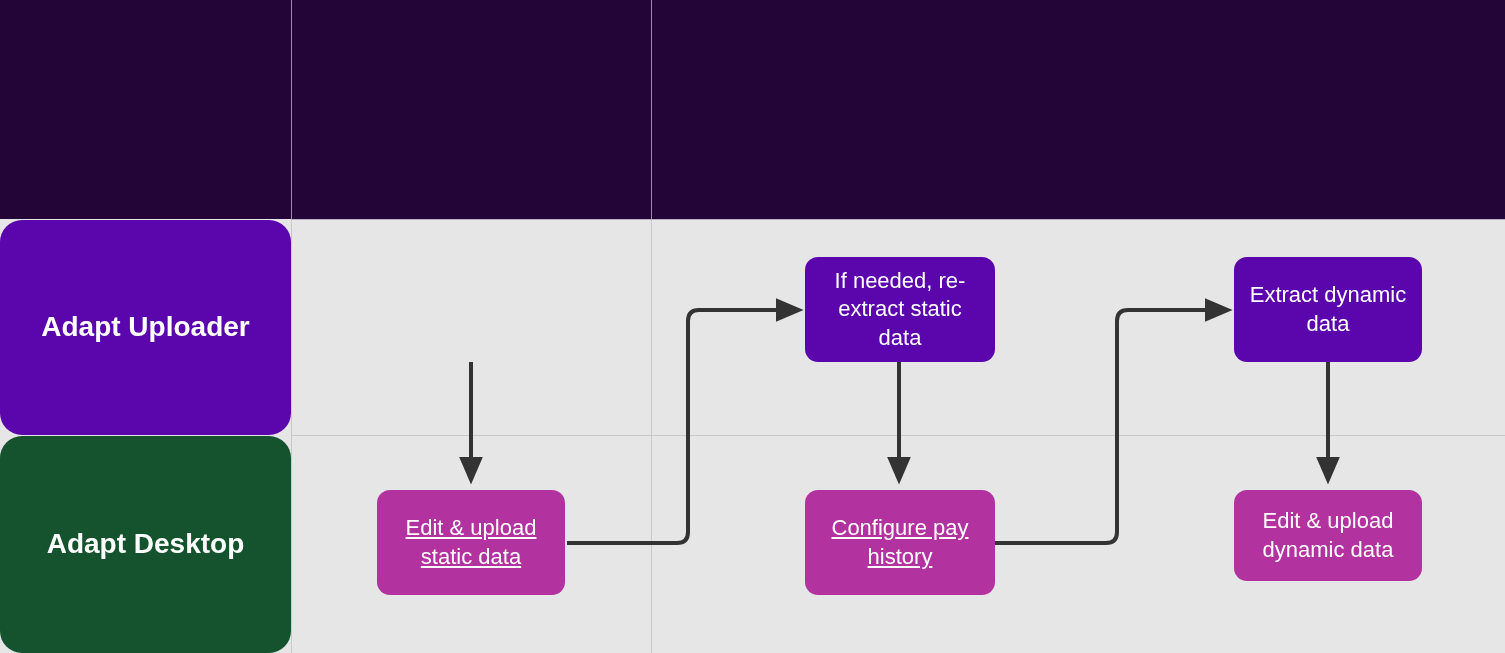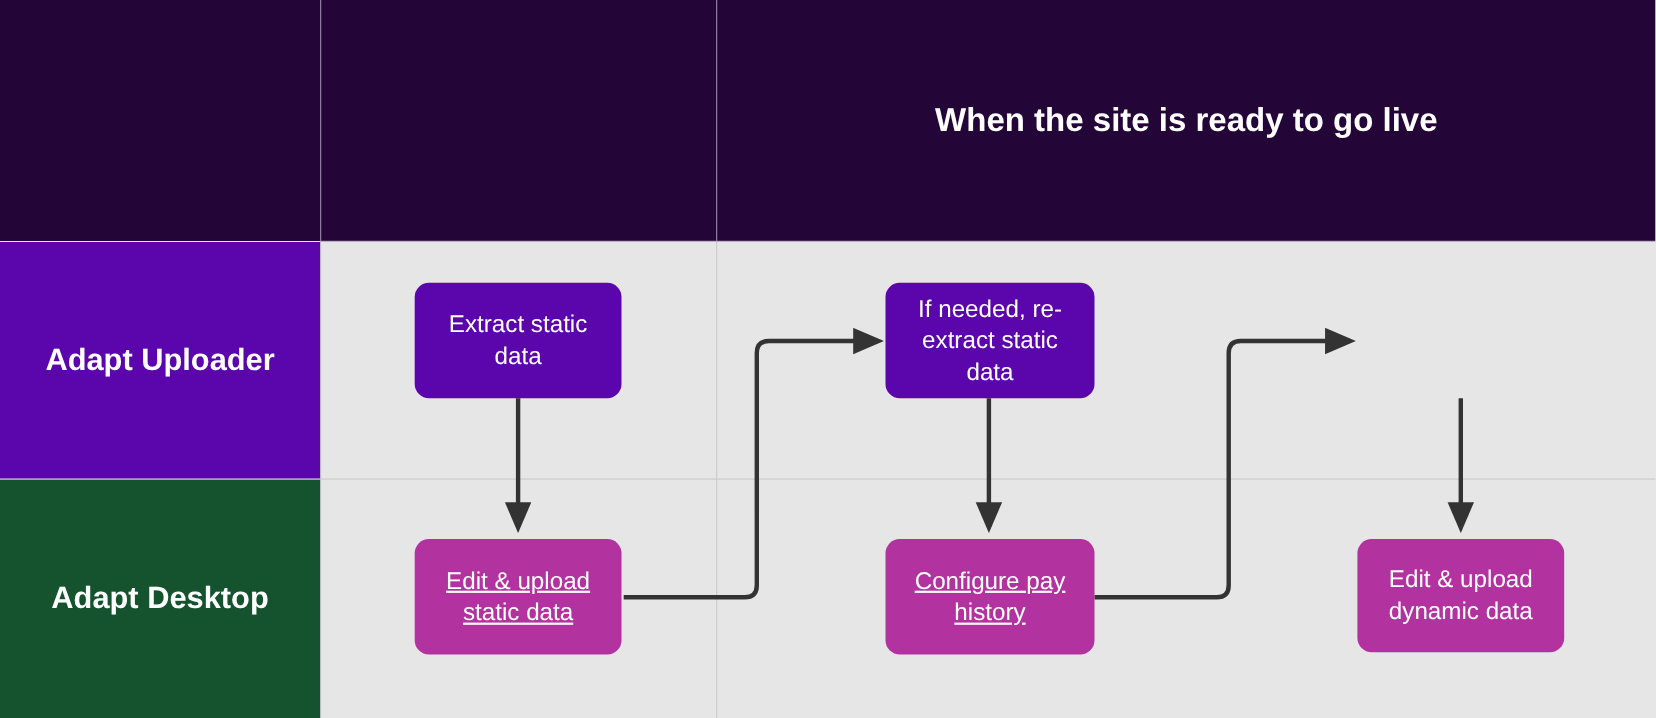--- a/index.html
+++ b/index.html
@@ -55,20 +55,21 @@
     left: 0;
     width: 291px;
     display: flex;
     align-items: center;
     justify-content: center;
     text-align: center;
     color: #ffffff;
     font-weight: bold;
     font-size: 28px;
     line-height: 1.38;
+    border-radius: 22px;
   }
   .row-head-1 {
     top: 220px; height: 215px;
     background: #5b05ad;
   }
   .row-head-2 {
     top: 436px; height: 217px;
     background: #14532d;
   }
 
@@ -137,21 +138,20 @@
 </head>
 <body>
 
 <div id="matrix">
 
   <div class="header-band"></div>
 
   <div class="corner-cell"></div>
 
 
-  <div class="col-head col-head-2">When the site is ready to go live</div>
 
   <div class="header-vline header-vline-a"></div>
   <div class="header-vline header-vline-b"></div>
   <div class="header-bottom-line"></div>
 
   <div class="body-area"></div>
   <div class="vline vline-a"></div>
   <div class="vline vline-b"></div>
   <div class="hline"></div>
 
@@ -170,24 +170,24 @@
 
     <path d="M567,543 L677,543 Q688,543 688,532 L688,321 Q688,310 699,310 L798,310" stroke="#333333" stroke-width="4" fill="none" stroke-linecap="butt" marker-end="url(#arrowhead)"></path>
 
     <path d="M899,362 L899,479" stroke="#333333" stroke-width="4" fill="none" marker-end="url(#arrowhead)"></path>
 
     <path d="M995,543 L1106,543 Q1117,543 1117,532 L1117,321 Q1117,310 1128,310 L1227,310" stroke="#333333" stroke-width="4" fill="none" stroke-linecap="butt" marker-end="url(#arrowhead)"></path>
 
     <path d="M1328,362 L1328,479" stroke="#333333" stroke-width="4" fill="none" marker-end="url(#arrowhead)"></path>
   </svg>
 
-  <div class="node uploader" style="left:377px; top:257px; width:188px; height:105px;">Extract static data</div>
 
   <div class="node uploader" style="left:805px; top:257px; width:190px; height:105px;">If needed, re-extract static data</div>
 
+  <div class="node uploader" style="left:1234px; top:257px; width:188px; height:105px;">Extract dynamic data</div>
 
   <div class="node desktop" style="left:377px; top:490px; width:188px; height:105px;text-decoration:underline;">Edit &amp; upload static data</div>
 
   <div class="node desktop" style="left:805px; top:490px; width:190px; height:105px;text-decoration:underline;">Configure pay history</div>
 
-  <div class="node desktop" style="left:1234px; top:490px; width:188px; height:103px;">Edit &amp; upload dynamic data</div>
+  <div class="node desktop" style="left:1234px; top:490px; width:188px; height:91px;">Edit &amp; upload dynamic data</div>
 
 </div>
 
 </body></html>

